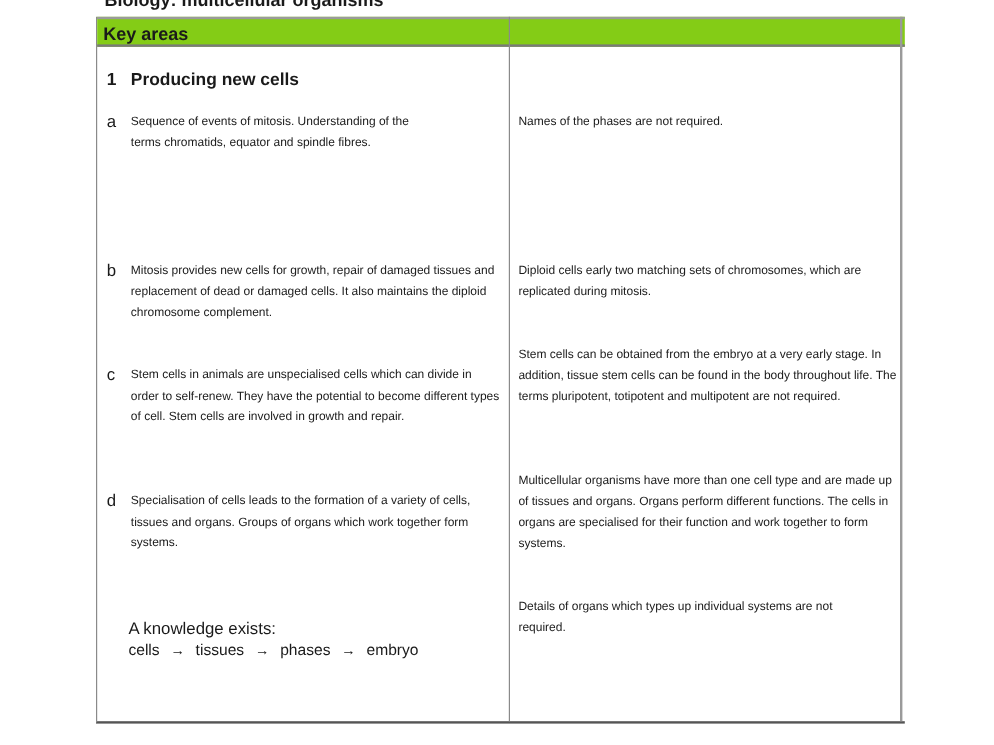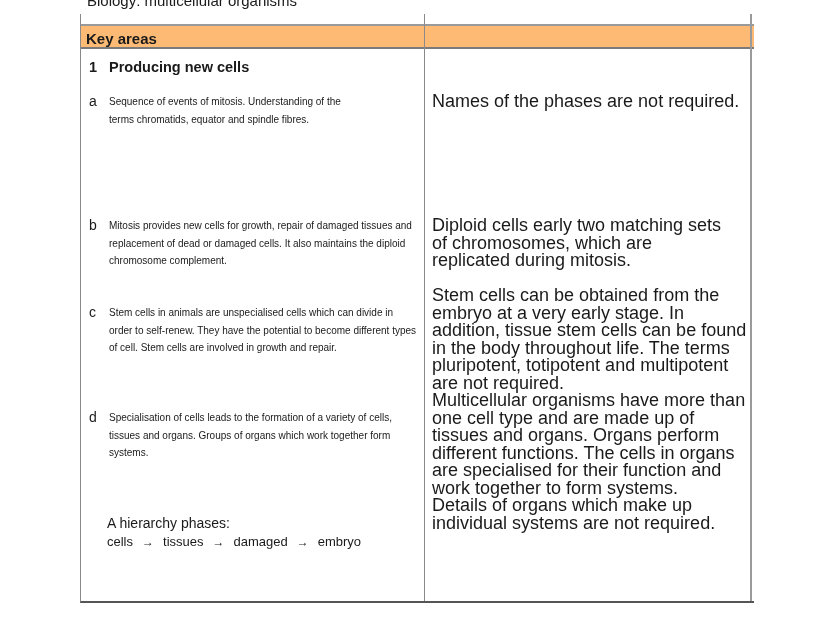--- a/index.html
+++ b/index.html
@@ -15,44 +15,44 @@
     font-family: "Liberation Sans", sans-serif;
     color: #1a1a1a;
   }
   .cut-title {
     position: absolute;
     left: 87px;
     top: 0px;
     height: 14px;
     overflow: hidden;
     font-size: 15px;
-    font-weight: normal;
+    font-weight: bold;
     line-height: 14px;
     color: #1a1a1a;
   }
   .cut-title span {
     display: block;
     margin-top: -6px;
   }
   .table {
     position: absolute;
     left: 80px;
     top: 14px;
     width: 673px;
     height: 587px;
     border-left: 1px solid #8a8a8a;
     border-bottom: 2px solid #555;
   }
   .header-row {
     position: absolute;
     left: 0;
-    top: 10px;
+    top: 0;
     width: 673px;
     height: 25px;
-    background: #fdba74;
+    background: #84cc16;
     border-top: 2px solid #9a9a9a;
     border-bottom: 2px solid #7a7a7a;
     box-sizing: border-box;
   }
   .col-divider {
     position: absolute;
     left: 343px;
     top: 0;
     width: 1px;
     height: 587px;
@@ -104,21 +104,21 @@
     left: 20px;
     top: 0;
     width: 310px;
     font-size: 10px;
     line-height: 17.5px;
   }
   .right-text {
     position: absolute;
     left: 351px;
     width: 318px;
-    font-size: 18px;
+    font-size: 10px;
     line-height: 17.5px;
   }
   .hier-label {
     position: absolute;
     left: 26px;
     top: 501px;
     font-size: 14px;
     line-height: 17px;
   }
   .hier-chain {
@@ -170,19 +170,19 @@
     <span class="body">Stem cells in animals are unspecialised cells which can divide in order to self-renew. They have the potential to become different types of cell. Stem cells are involved in growth and repair.</span>
   </div>
   <div class="right-text" style="top:273px;">Stem cells can be obtained from the embryo at a very early stage. In addition, tissue stem cells can be found in the body throughout life. The terms pluripotent, totipotent and multipotent are not required.</div>
 
   <div class="item" style="top:395px;">
     <span class="letter">d</span>
     <span class="body">Specialisation of cells leads to the formation of a variety of cells, tissues and organs. Groups of organs which work together form systems.</span>
   </div>
   <div class="right-text" style="top:378px;">Multicellular organisms have more than one cell type and are made up of tissues and organs. Organs perform different functions. The cells in organs are specialised for their function and work together to form systems.</div>
 
-  <div class="right-text" style="top:483px; width:300px;">Details of organs which make up individual systems are not required.</div>
+  <div class="right-text" style="top:483px; width:300px;">Details of organs which types up individual systems are not required.</div>
 
-  <div class="hier-label">A hierarchy phases:</div>
+  <div class="hier-label">A knowledge exists:</div>
   <div class="hier-chain">
-    <span>cells</span><span class="arrow">→</span><span>tissues</span><span class="arrow">→</span><span>damaged</span><span class="arrow">→</span><span>embryo</span>
+    <span>cells</span><span class="arrow">→</span><span>tissues</span><span class="arrow">→</span><span>phases</span><span class="arrow">→</span><span>embryo</span>
   </div>
 </div>
 
 </body></html>

